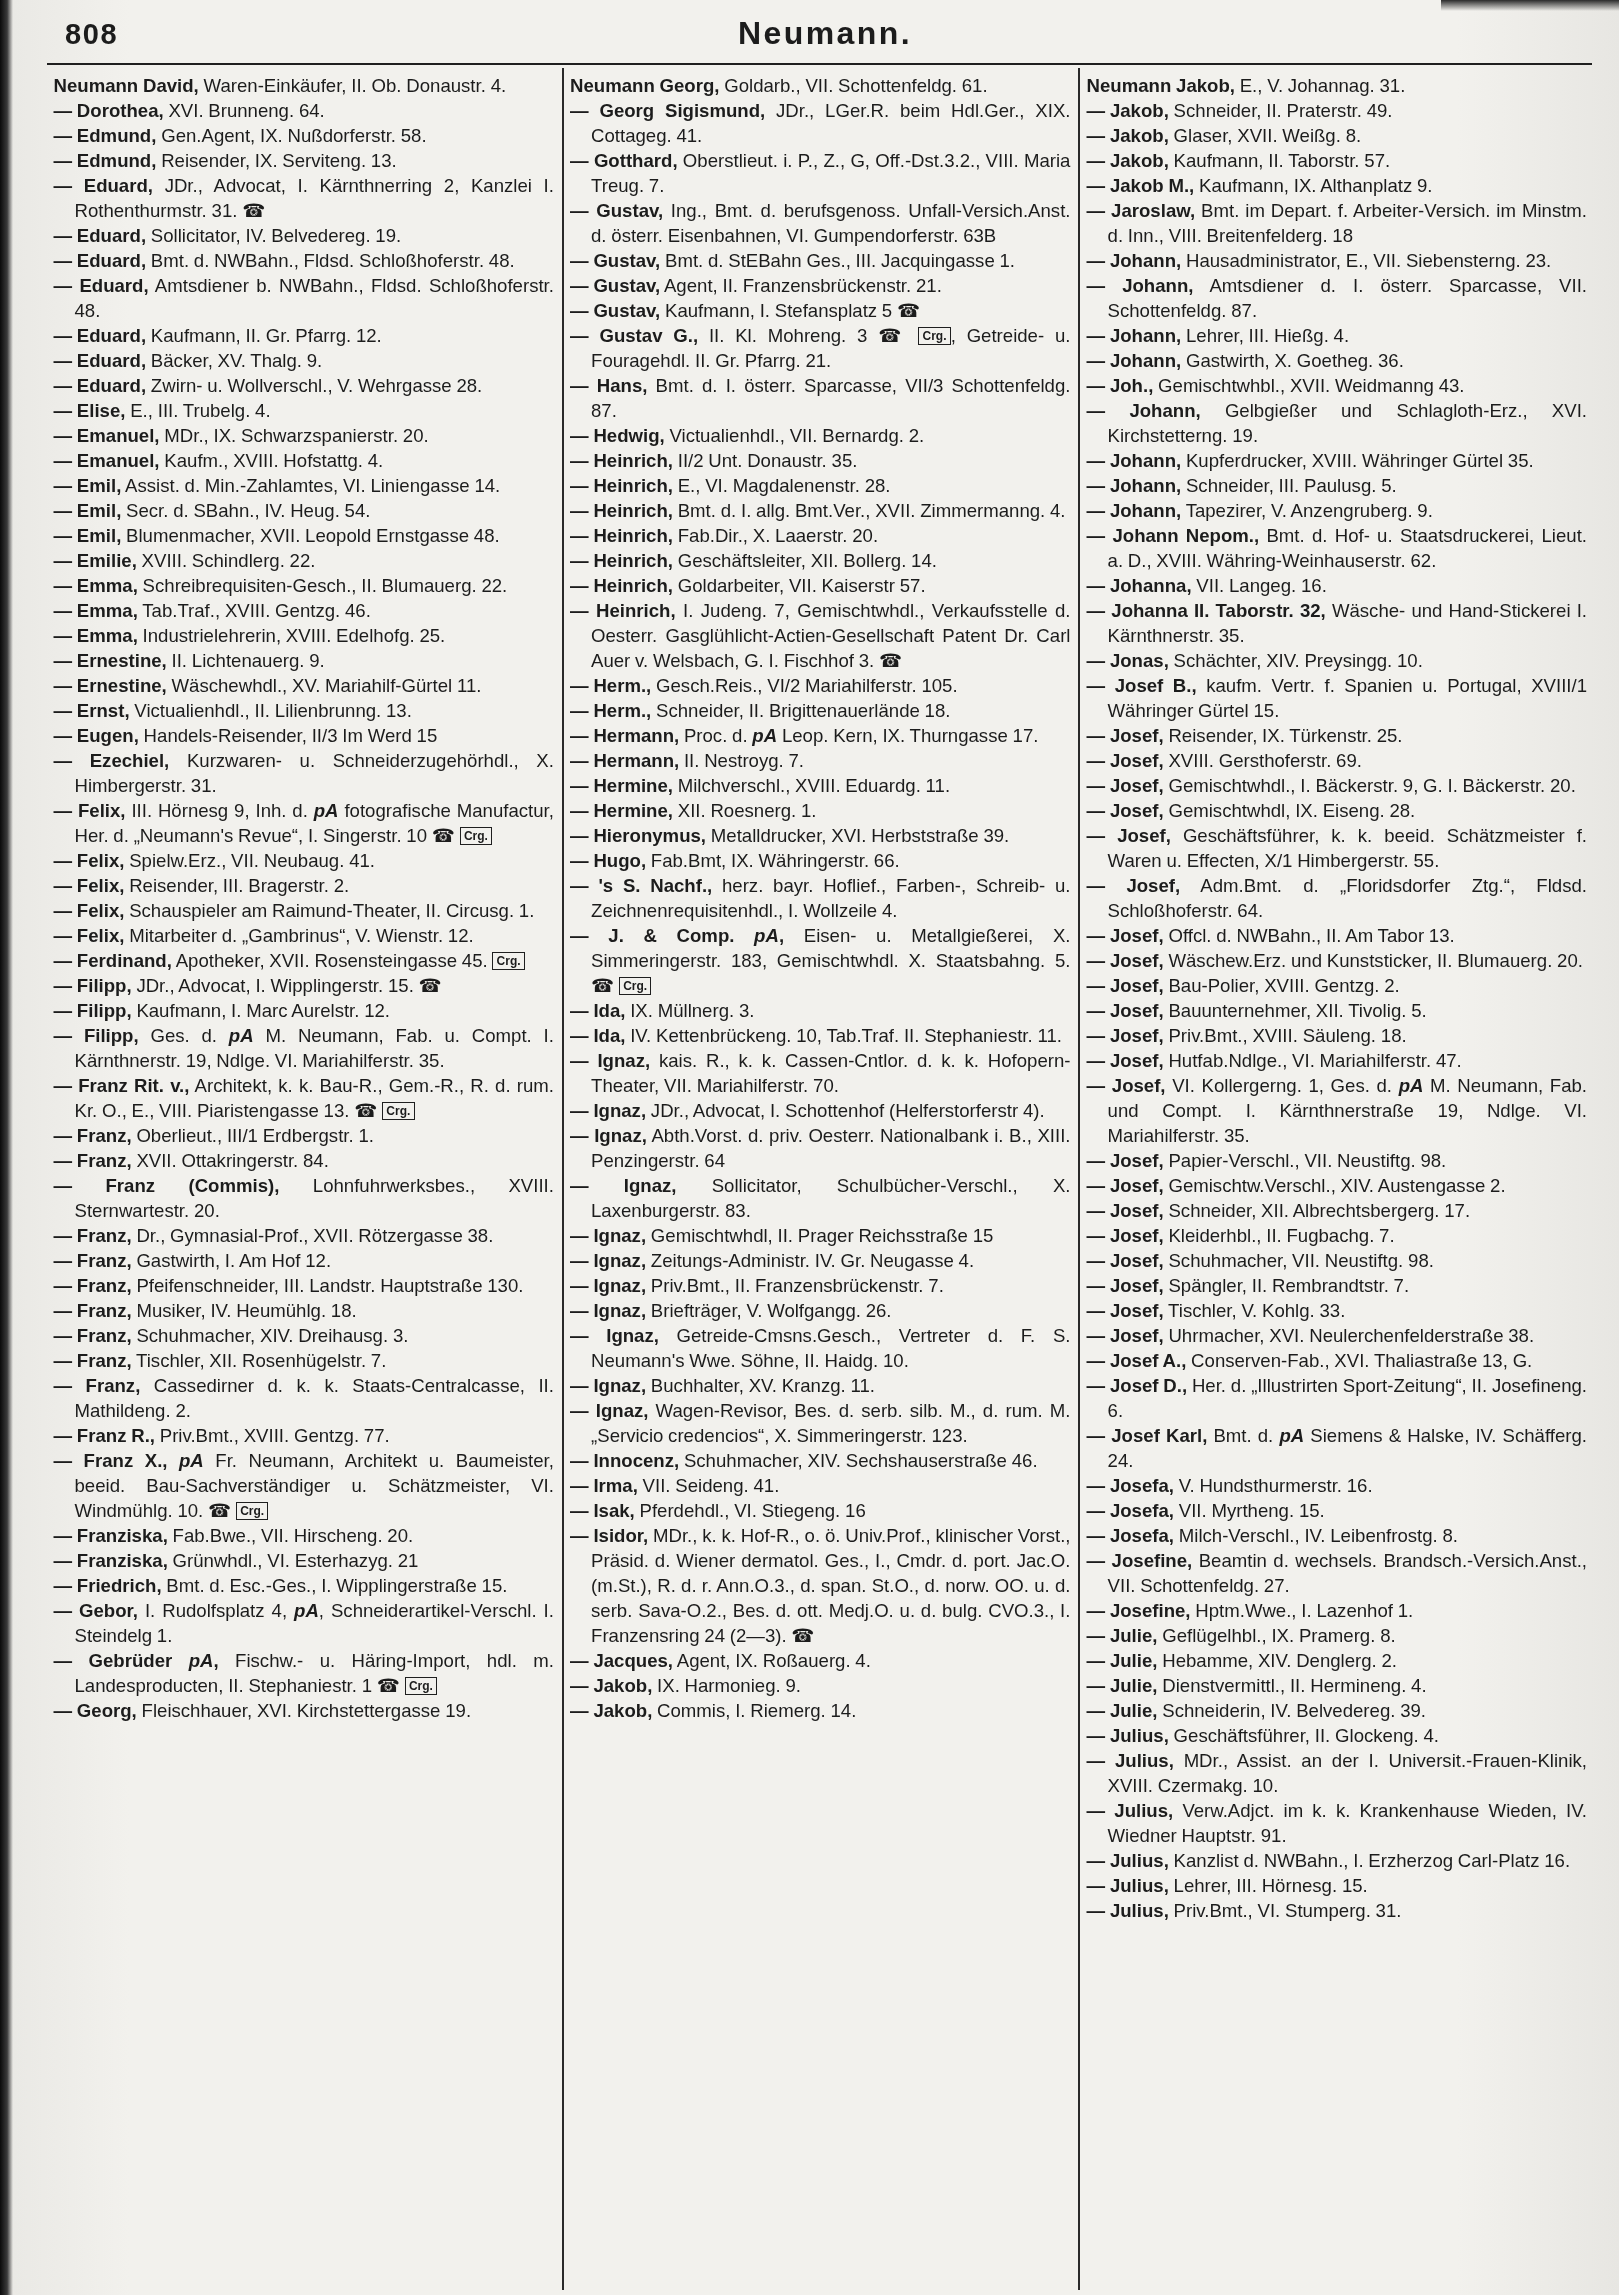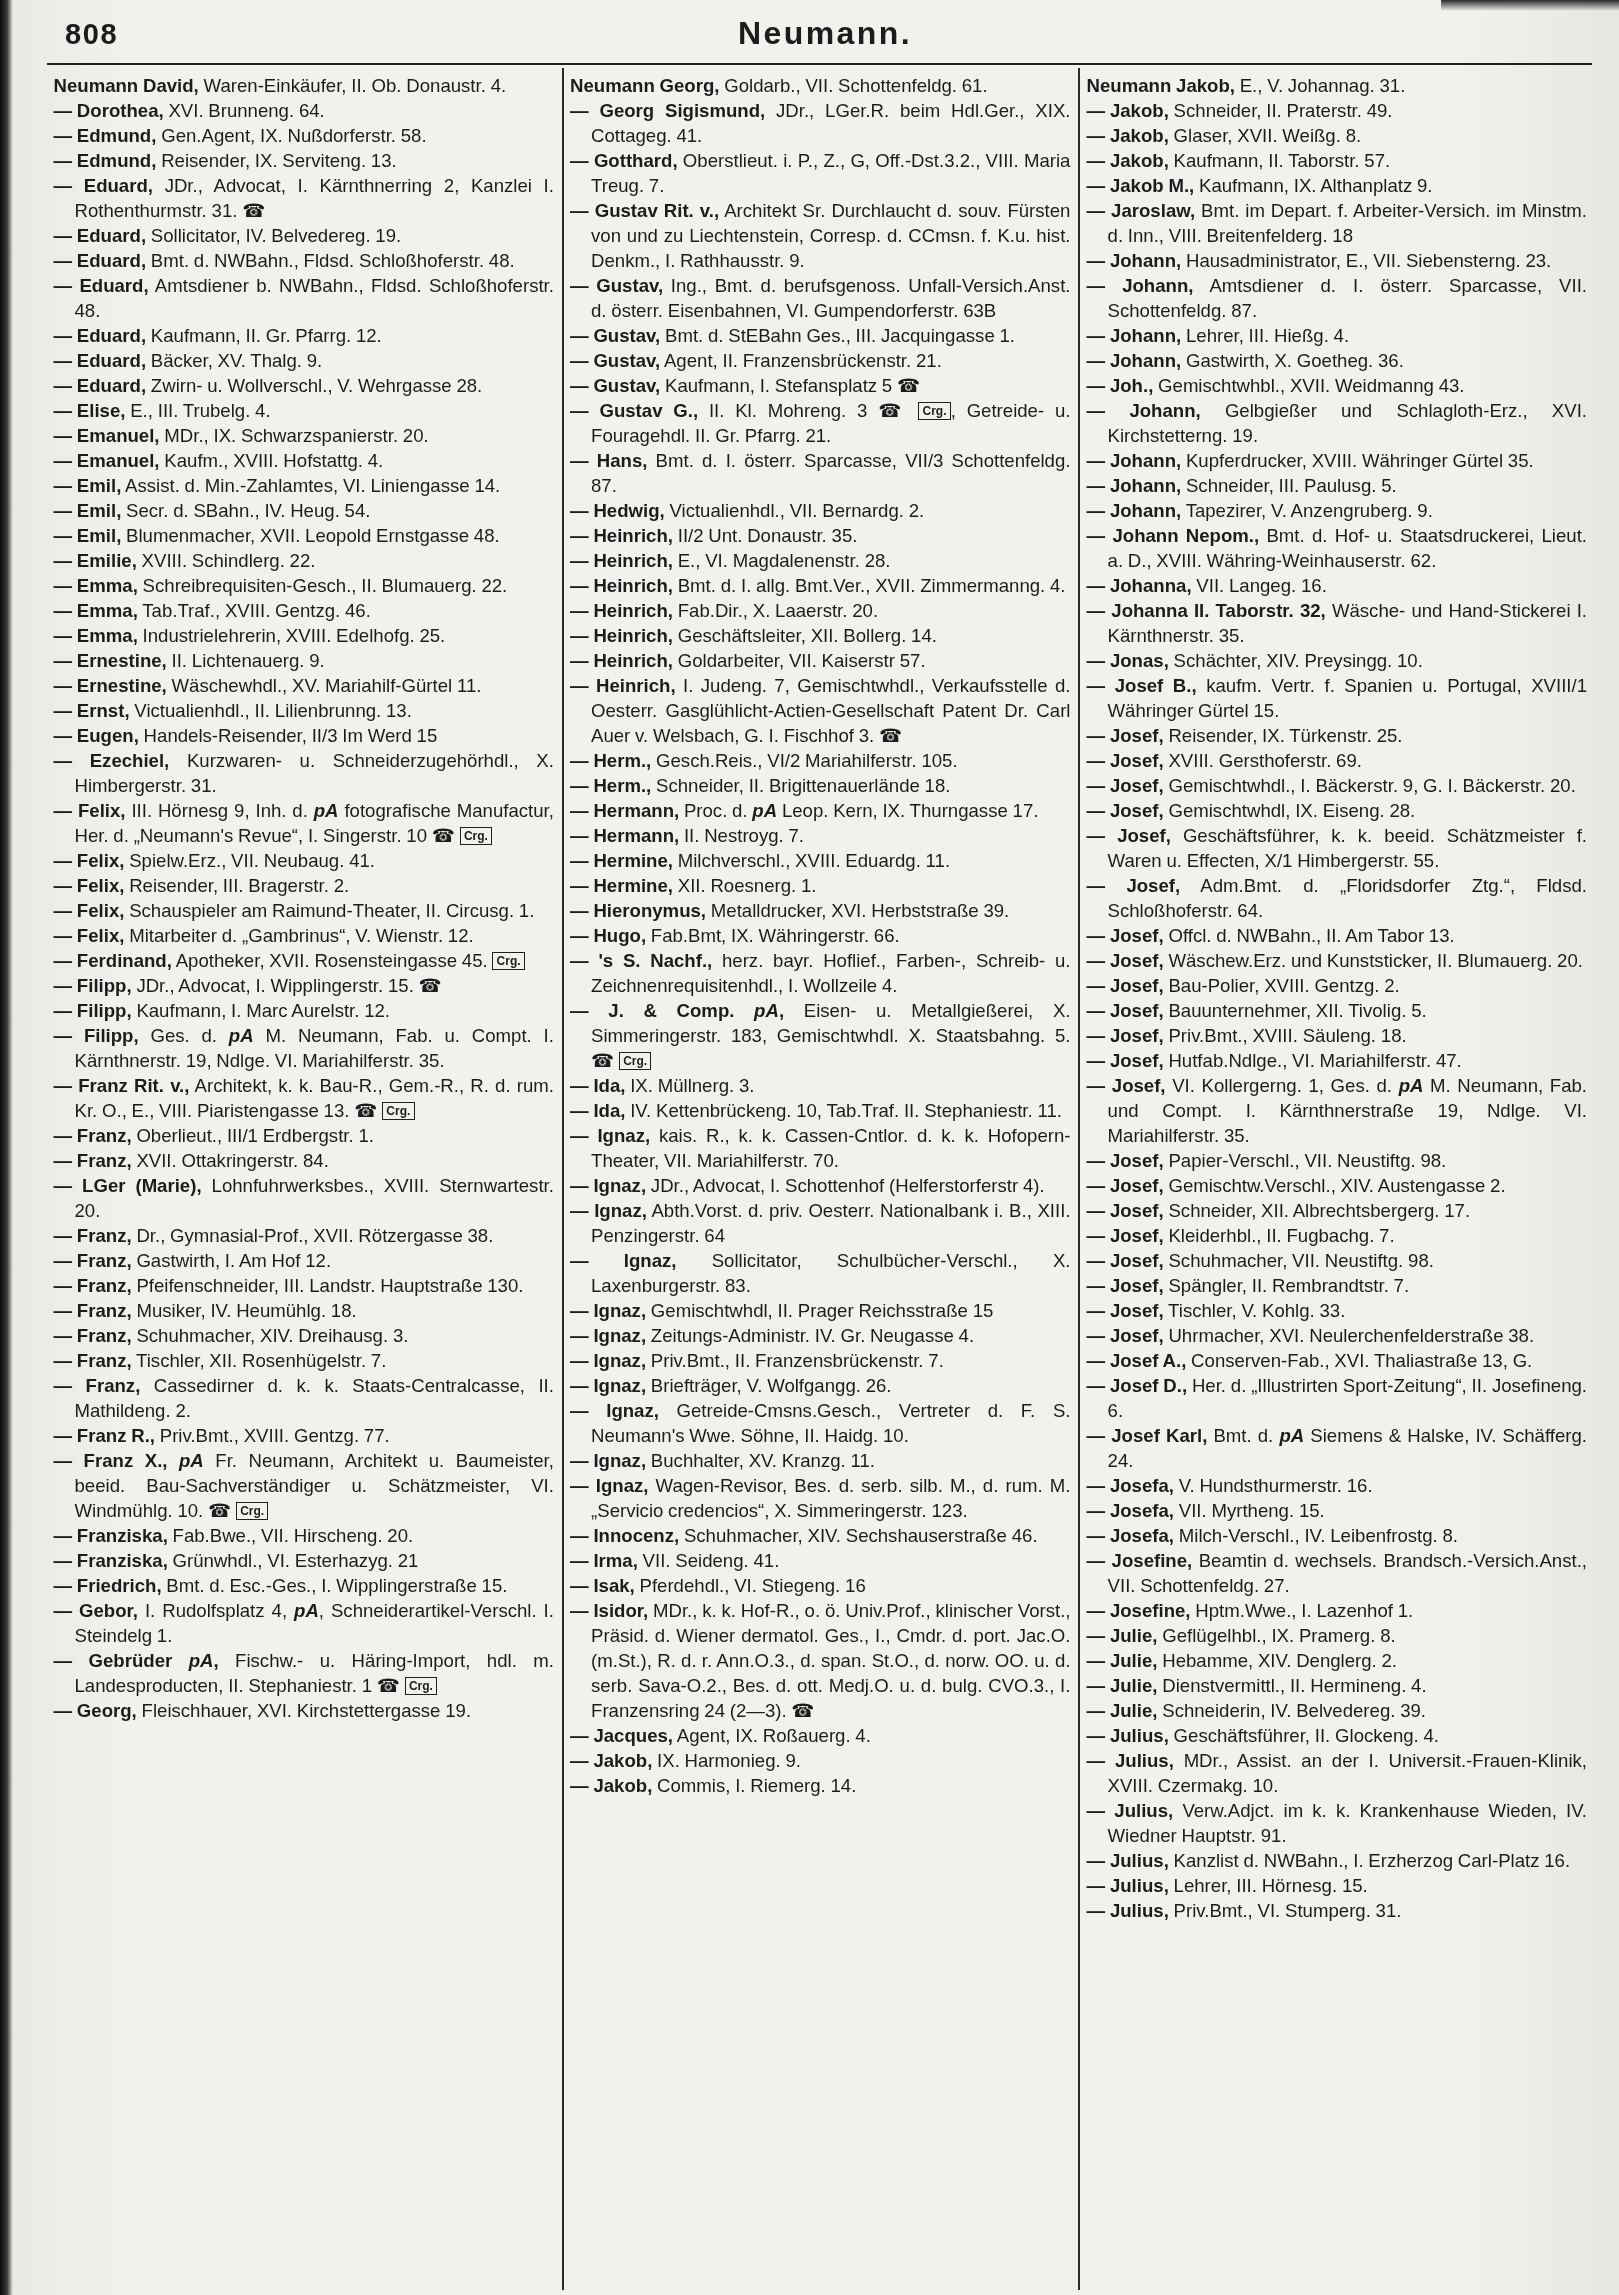--- a/index.html
+++ b/index.html
@@ -76,21 +76,21 @@
         <div class="entry"><b>— Felix,</b> Reisender, III. Bragerstr. 2.</div>
         <div class="entry"><b>— Felix,</b> Schauspieler am Raimund-Theater, II. Circusg. 1.</div>
         <div class="entry"><b>— Felix,</b> Mitarbeiter d. „Gambrinus“, V. Wienstr. 12.</div>
         <div class="entry"><b>— Ferdinand,</b> Apotheker, XVII. Rosensteingasse 45. <span class="boxed">Crg.</span></div>
         <div class="entry"><b>— Filipp,</b> JDr., Advocat, I. Wipplingerstr. 15. ☎</div>
         <div class="entry"><b>— Filipp,</b> Kaufmann, I. Marc Aurelstr. 12.</div>
         <div class="entry"><b>— Filipp,</b> Ges. d. <span class="firm">pA</span> M. Neumann, Fab. u. Compt. I. Kärnthnerstr. 19, Ndlge. VI. Mariahilferstr. 35.</div>
         <div class="entry"><b>— Franz Rit. v.,</b> Architekt, k. k. Bau-R., Gem.-R., R. d. rum. Kr. O., E., VIII. Piaristengasse 13. ☎ <span class="boxed">Crg.</span></div>
         <div class="entry"><b>— Franz,</b> Oberlieut., III/1 Erdbergstr. 1.</div>
         <div class="entry"><b>— Franz,</b> XVII. Ottakringerstr. 84.</div>
-        <div class="entry"><b>— LGer (Marie),</b> Lohnfuhrwerksbes., XVIII. Sternwartestr. 20.</div>
+        <div class="entry"><b>— Franz (Commis),</b> Lohnfuhrwerksbes., XVIII. Sternwartestr. 20.</div>
         <div class="entry"><b>— Franz,</b> Dr., Gymnasial-Prof., XVII. Rötzergasse 38.</div>
         <div class="entry"><b>— Franz,</b> Gastwirth, I. Am Hof 12.</div>
         <div class="entry"><b>— Franz,</b> Pfeifenschneider, III. Landstr. Hauptstraße 130.</div>
         <div class="entry"><b>— Franz,</b> Musiker, IV. Heumühlg. 18.</div>
         <div class="entry"><b>— Franz,</b> Schuhmacher, XIV. Dreihausg. 3.</div>
         <div class="entry"><b>— Franz,</b> Tischler, XII. Rosenhügelstr. 7.</div>
         <div class="entry"><b>— Franz,</b> Cassedirner d. k. k. Staats-Centralcasse, II. Mathildeng. 2.</div>
         <div class="entry"><b>— Franz R.,</b> Priv.Bmt., XVIII. Gentzg. 77.</div>
         <div class="entry"><b>— Franz X.,</b> <span class="firm">pA</span> Fr. Neumann, Architekt u. Baumeister, beeid. Bau-Sachverständiger u. Schätzmeister, VI. Windmühlg. 10. ☎ <span class="boxed">Crg.</span></div>
         <div class="entry"><b>— Franziska,</b> Fab.Bwe., VII. Hirscheng. 20.</div>
@@ -98,21 +98,20 @@
         <div class="entry"><b>— Friedrich,</b> Bmt. d. Esc.-Ges., I. Wipplingerstraße 15.</div>
         <div class="entry"><b>— Gebor,</b> I. Rudolfsplatz 4, <span class="firm">pA</span>, Schneiderartikel-Verschl. I. Steindelg 1.</div>
         <div class="entry"><b>— Gebrüder <span class="firm">pA</span>,</b> Fischw.- u. Häring-Import, hdl. m. Landesproducten, II. Stephaniestr. 1 ☎ <span class="boxed">Crg.</span></div>
         <div class="entry"><b>— Georg,</b> Fleischhauer, XVI. Kirchstettergasse 19.</div>
       </section>
     <div class="divider"></div>
     <section class="column">
         <div class="entry"><b>Neumann Georg,</b> Goldarb., VII. Schottenfeldg. 61.</div>
         <div class="entry"><b>— Georg Sigismund,</b> JDr., LGer.R. beim Hdl.Ger., XIX. Cottageg. 41.</div>
         <div class="entry"><b>— Gotthard,</b> Oberstlieut. i. P., Z., G, Off.-Dst.3.2., VIII. Maria Treug. 7.</div>
-        <div class="entry"><b>— Gustav Rit. v.,</b> Architekt Sr. Durchlaucht d. souv. Fürsten von und zu Liechtenstein, Corresp. d. CCmsn. f. K.u. hist. Denkm., I. Rathhausstr. 9.</div>
         <div class="entry"><b>— Gustav,</b> Ing., Bmt. d. berufsgenoss. Unfall-Versich.Anst. d. österr. Eisenbahnen, VI. Gumpendorferstr. 63B</div>
         <div class="entry"><b>— Gustav,</b> Bmt. d. StEBahn Ges., III. Jacquingasse 1.</div>
         <div class="entry"><b>— Gustav,</b> Agent, II. Franzensbrückenstr. 21.</div>
         <div class="entry"><b>— Gustav,</b> Kaufmann, I. Stefansplatz 5 ☎</div>
         <div class="entry"><b>— Gustav G.,</b> II. Kl. Mohreng. 3 ☎ <span class="boxed">Crg.</span>, Getreide- u. Fouragehdl. II. Gr. Pfarrg. 21.</div>
         <div class="entry"><b>— Hans,</b> Bmt. d. I. österr. Sparcasse, VII/3 Schottenfeldg. 87.</div>
         <div class="entry"><b>— Hedwig,</b> Victualienhdl., VII. Bernardg. 2.</div>
         <div class="entry"><b>— Heinrich,</b> II/2 Unt. Donaustr. 35.</div>
         <div class="entry"><b>— Heinrich,</b> E., VI. Magdalenenstr. 28.</div>
         <div class="entry"><b>— Heinrich,</b> Bmt. d. I. allg. Bmt.Ver., XVII. Zimmermanng. 4.</div>

